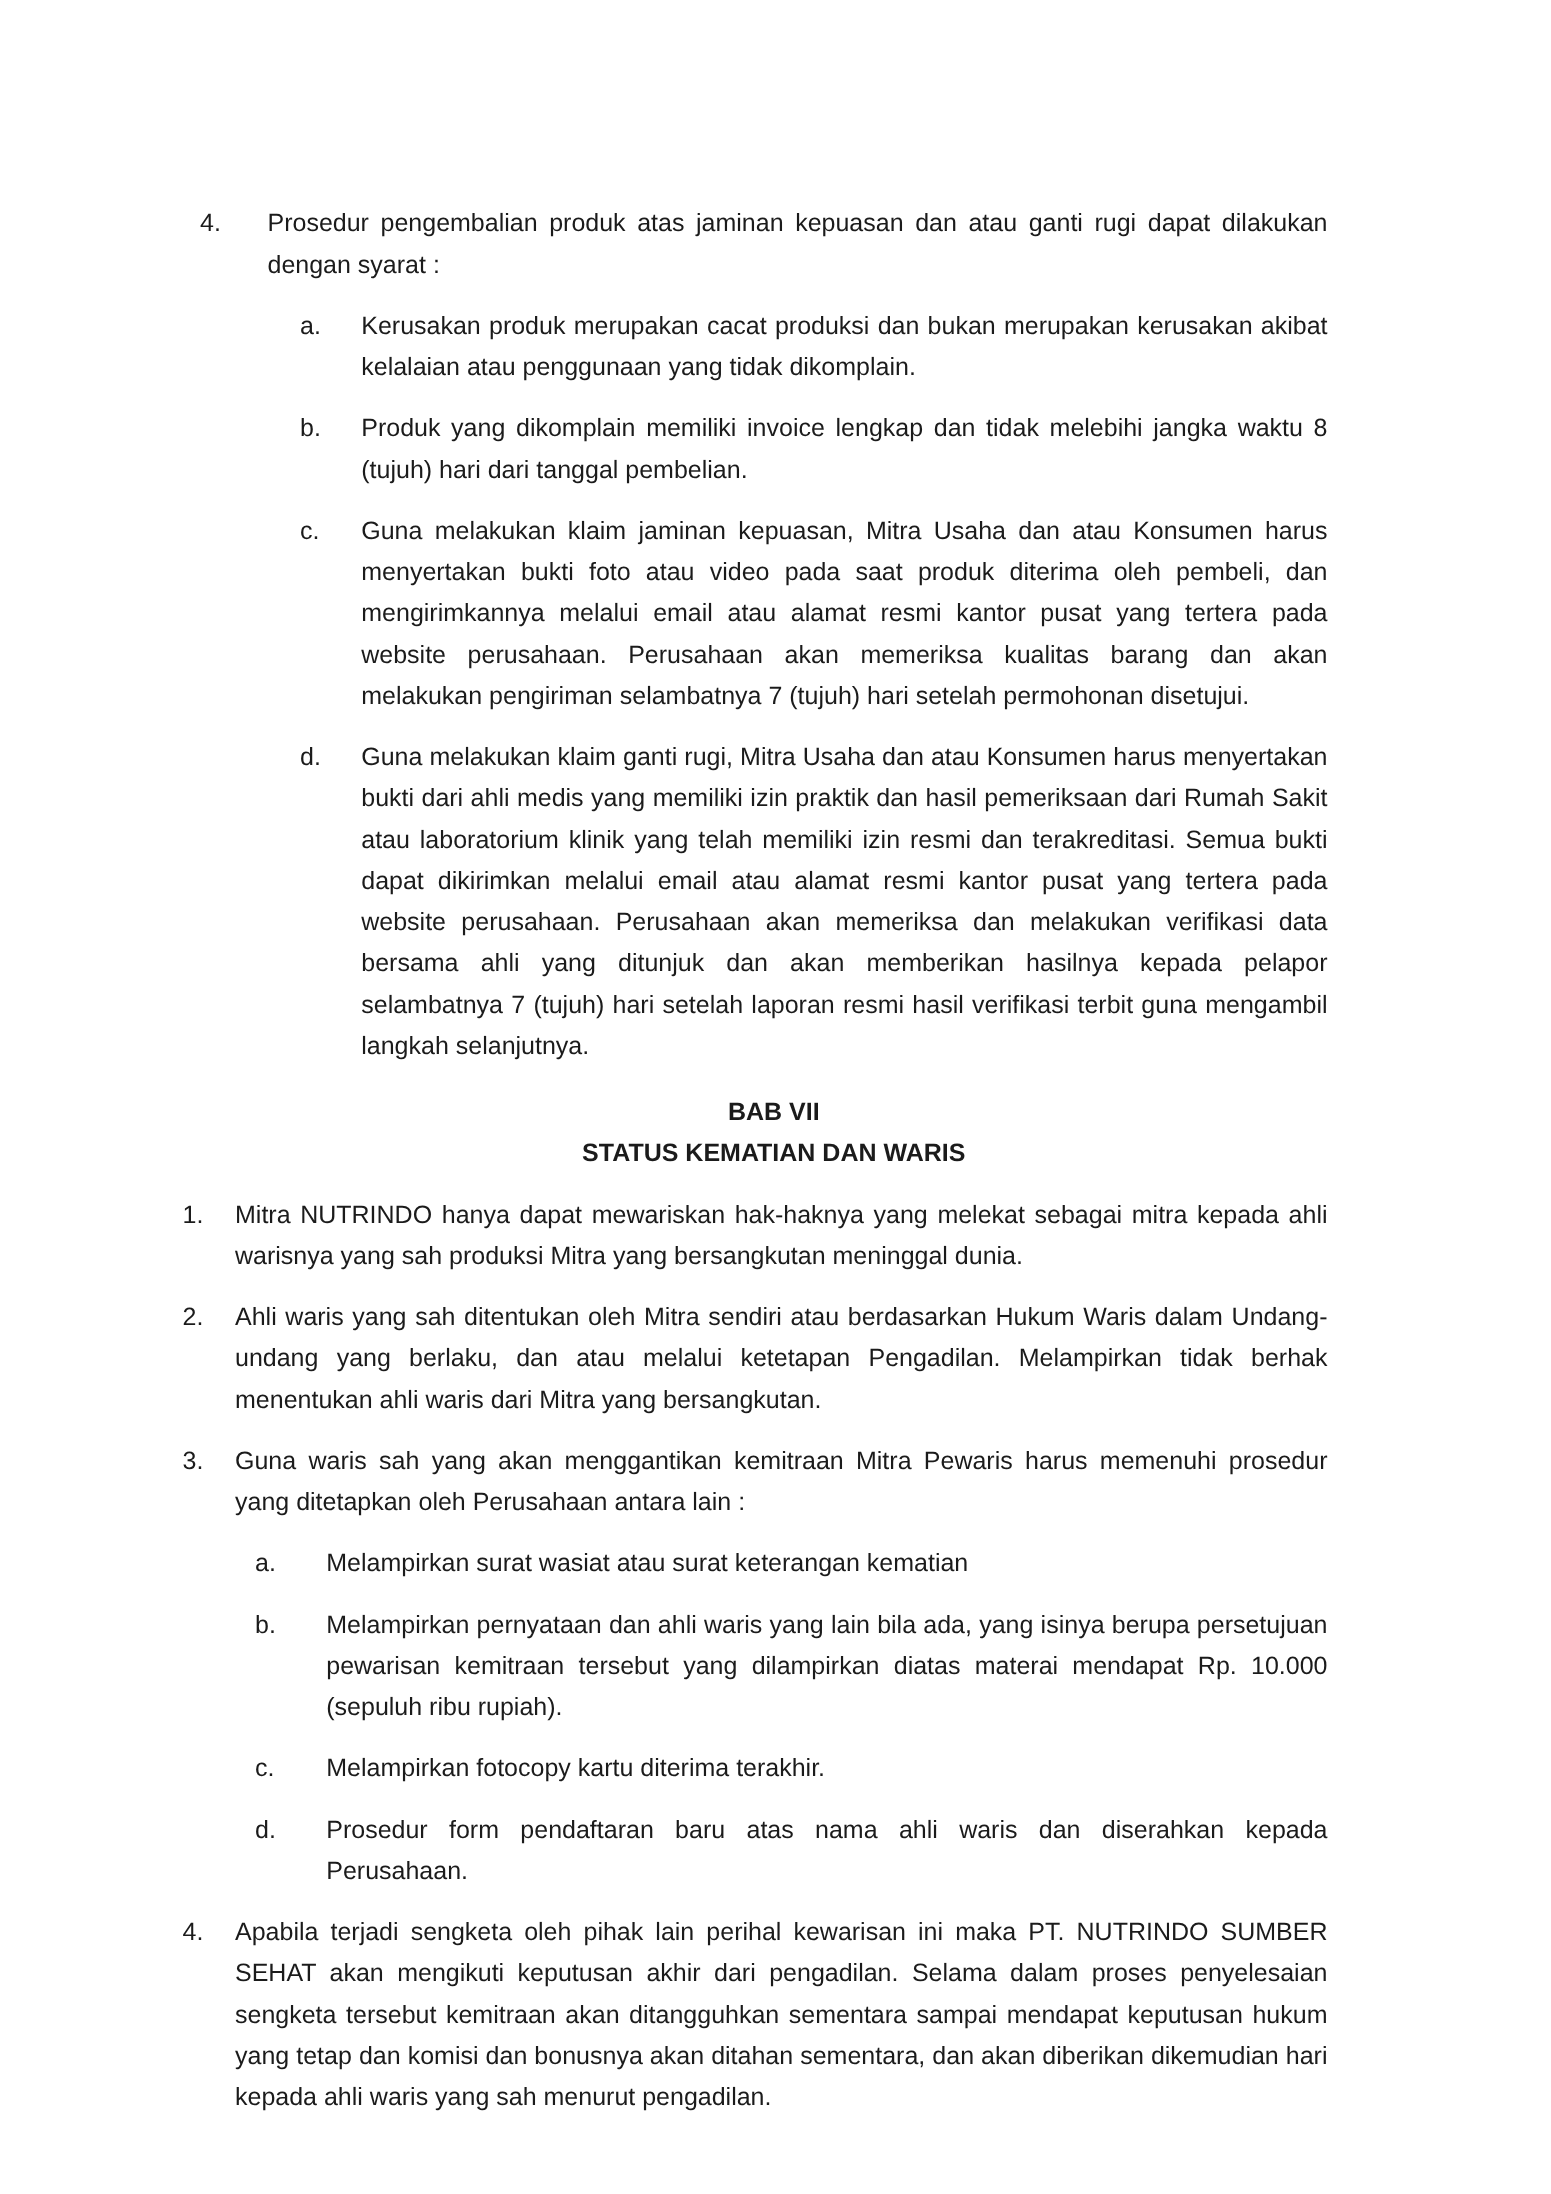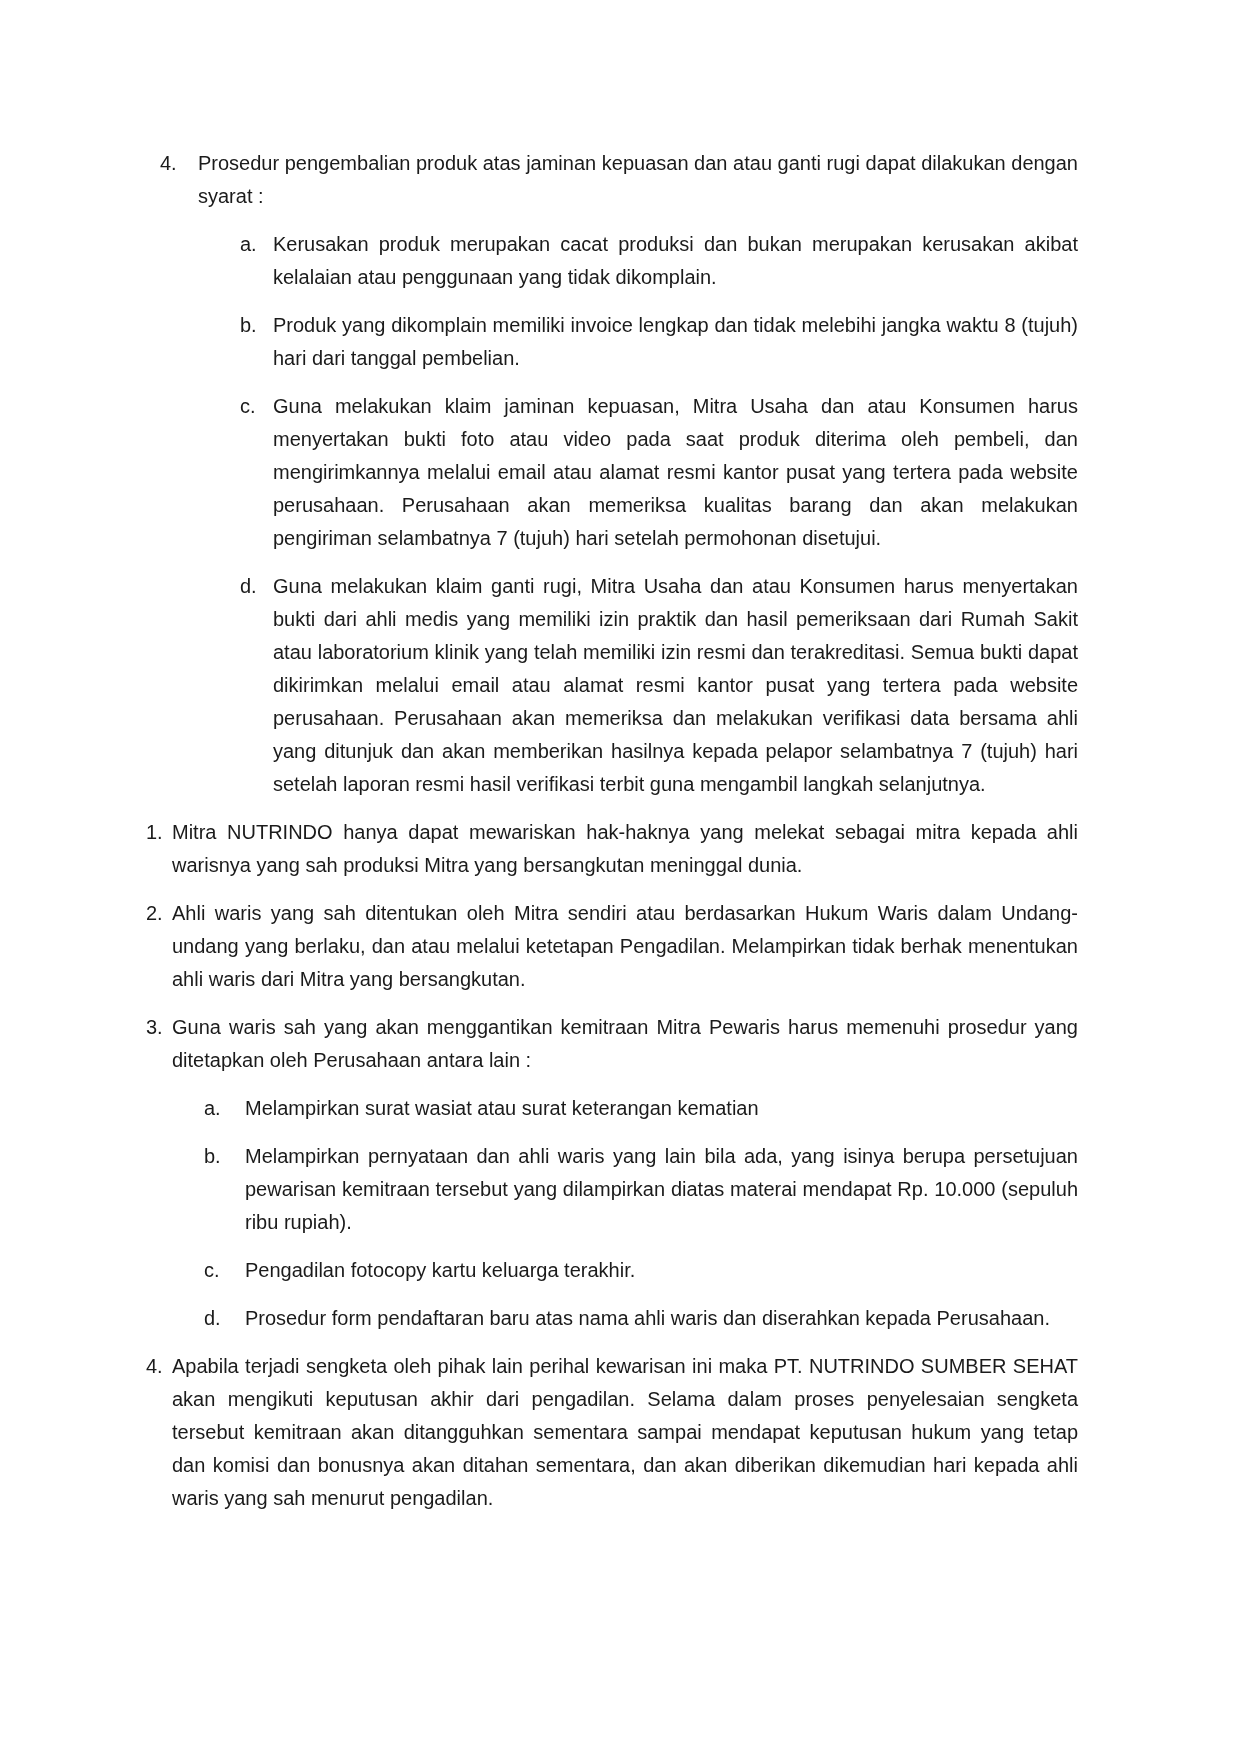--- a/index.html
+++ b/index.html
@@ -25,21 +25,21 @@
     text-align: justify;
     margin-bottom: 15px;
   }
   .num-item .marker {
     position: absolute;
     left: 0;
     top: 0;
     text-align: left;
   }
   .para {
-    margin: 0;
+    margin: 16px;
   }
   
   .lvl1-top {
     margin-left: 160px;
     margin-right: 163px;
     padding-left: 38px;
   }
   .sub-top {
     margin-left: 240px;
     margin-right: 163px;
@@ -86,20 +86,24 @@
   <div class="num-item sub-top">
     <span class="marker">c.</span>
     <p class="para">Guna melakukan klaim jaminan kepuasan, Mitra Usaha dan atau Konsumen harus menyertakan bukti foto atau video pada saat produk diterima oleh pembeli, dan mengirimkannya melalui email atau alamat resmi kantor pusat yang tertera pada website perusahaan. Perusahaan akan memeriksa kualitas barang dan akan melakukan pengiriman selambatnya 7 (tujuh) hari setelah permohonan disetujui.</p>
   </div>
 
   <div class="num-item sub-top">
     <span class="marker">d.</span>
     <p class="para">Guna melakukan klaim ganti rugi, Mitra Usaha dan atau Konsumen harus menyertakan bukti dari ahli medis yang memiliki izin praktik dan hasil pemeriksaan dari Rumah Sakit atau laboratorium klinik yang telah memiliki izin resmi dan terakreditasi. Semua bukti dapat dikirimkan melalui email atau alamat resmi kantor pusat yang tertera pada website perusahaan. Perusahaan akan memeriksa dan melakukan verifikasi data bersama ahli yang ditunjuk dan akan memberikan hasilnya kepada pelapor selambatnya 7 (tujuh) hari setelah laporan resmi hasil verifikasi terbit guna mengambil langkah selanjutnya.</p>
   </div>
 
+  <div class="chapter">
+    <div>BAB VII</div>
+    <div>STATUS KEMATIAN DAN WARIS</div>
+  </div>
 
   <div class="num-item lvl1-bottom">
     <span class="marker">1.</span>
     <p class="para">Mitra NUTRINDO  hanya dapat mewariskan hak-haknya yang melekat sebagai mitra kepada ahli warisnya yang sah produksi Mitra yang bersangkutan meninggal dunia.</p>
   </div>
 
   <div class="num-item lvl1-bottom">
     <span class="marker">2.</span>
     <p class="para">Ahli waris yang sah ditentukan oleh Mitra sendiri atau berdasarkan Hukum Waris dalam Undang- undang yang berlaku, dan atau melalui ketetapan Pengadilan. Melampirkan tidak berhak menentukan ahli waris dari Mitra yang bersangkutan.</p>
   </div>
@@ -114,21 +118,21 @@
     <p class="para">Melampirkan surat wasiat atau surat keterangan kematian</p>
   </div>
 
   <div class="num-item sub-bottom">
     <span class="marker">b.</span>
     <p class="para">Melampirkan pernyataan dan ahli waris  yang lain bila ada, yang isinya berupa persetujuan pewarisan kemitraan tersebut yang dilampirkan diatas materai mendapat Rp. 10.000 (sepuluh ribu rupiah).</p>
   </div>
 
   <div class="num-item sub-bottom">
     <span class="marker">c.</span>
-    <p class="para">Pengadilan fotocopy kartu keluarga terakhir.</p>
+    <p class="para">Melampirkan fotocopy kartu diterima terakhir.</p>
   </div>
 
   <div class="num-item sub-bottom">
     <span class="marker">d.</span>
     <p class="para">Prosedur form pendaftaran baru atas nama ahli waris dan diserahkan kepada Perusahaan.</p>
   </div>
 
   <div class="num-item lvl1-bottom">
     <span class="marker">4.</span>
     <p class="para">Apabila terjadi sengketa oleh pihak lain perihal kewarisan ini maka PT. NUTRINDO SUMBER SEHAT akan mengikuti keputusan akhir dari pengadilan. Selama dalam proses penyelesaian sengketa tersebut kemitraan akan ditangguhkan sementara sampai mendapat keputusan hukum yang tetap dan komisi dan bonusnya akan ditahan sementara, dan akan diberikan dikemudian hari kepada ahli waris yang sah menurut pengadilan.</p>

